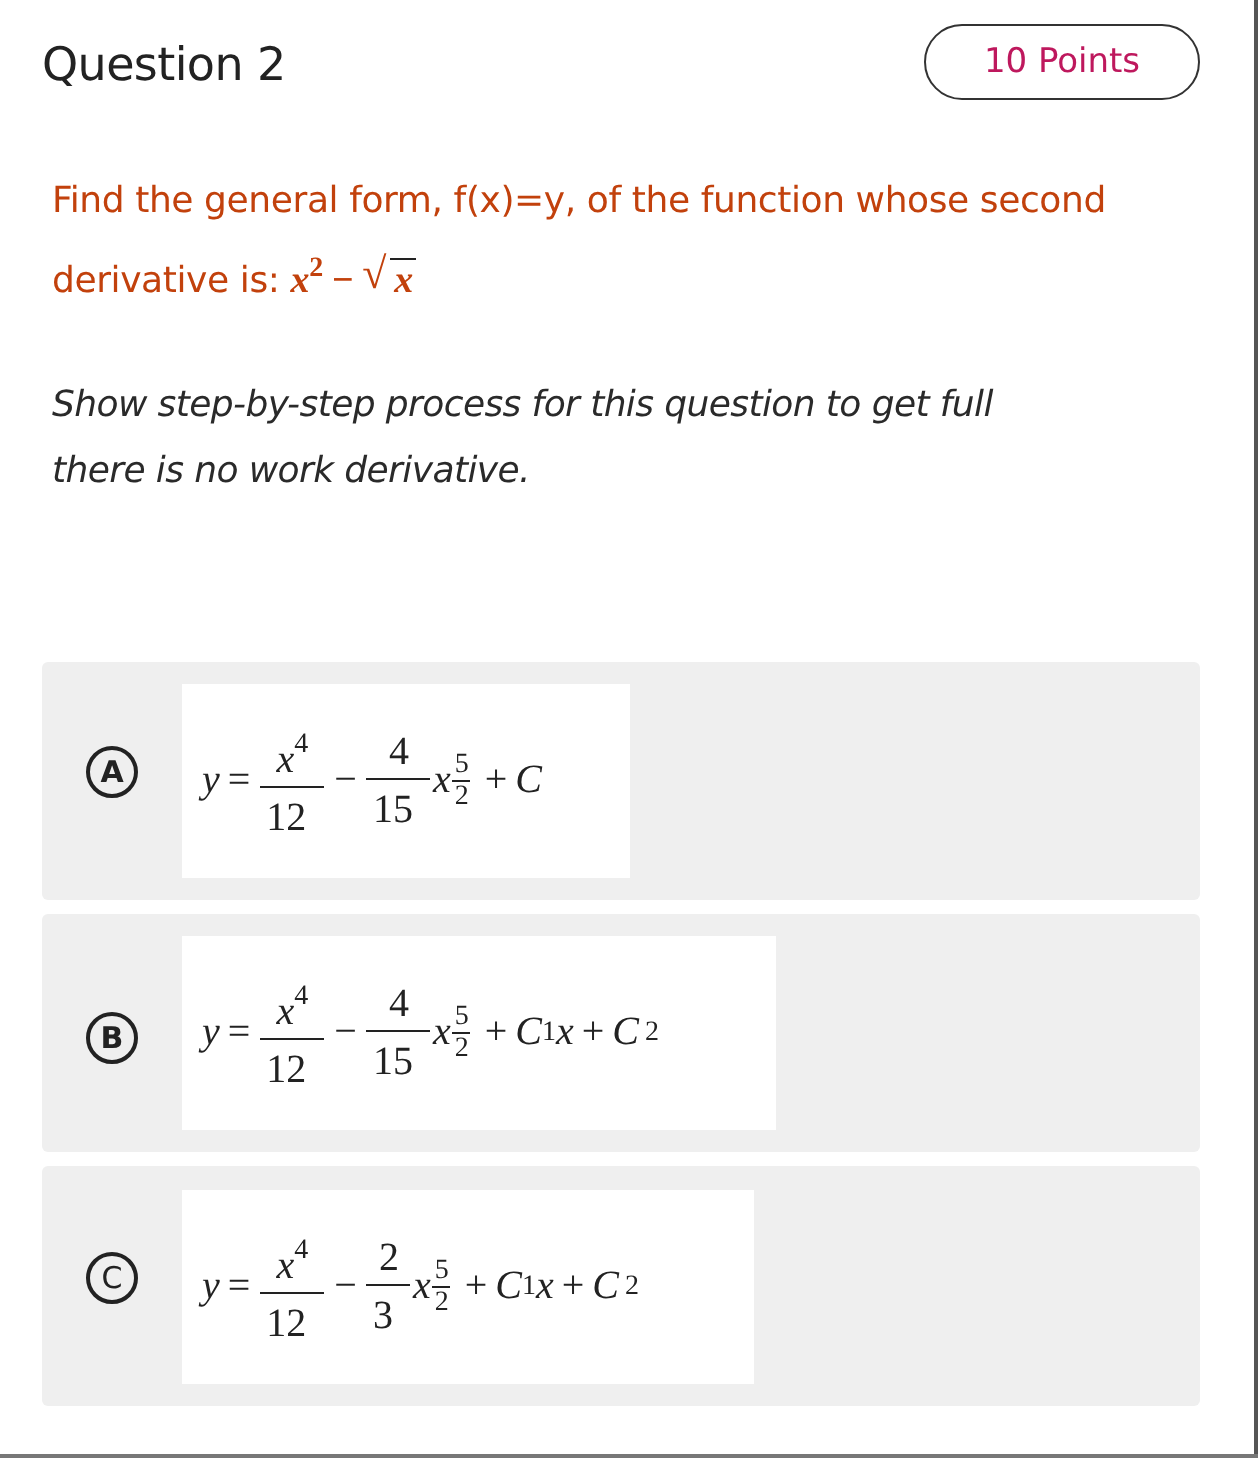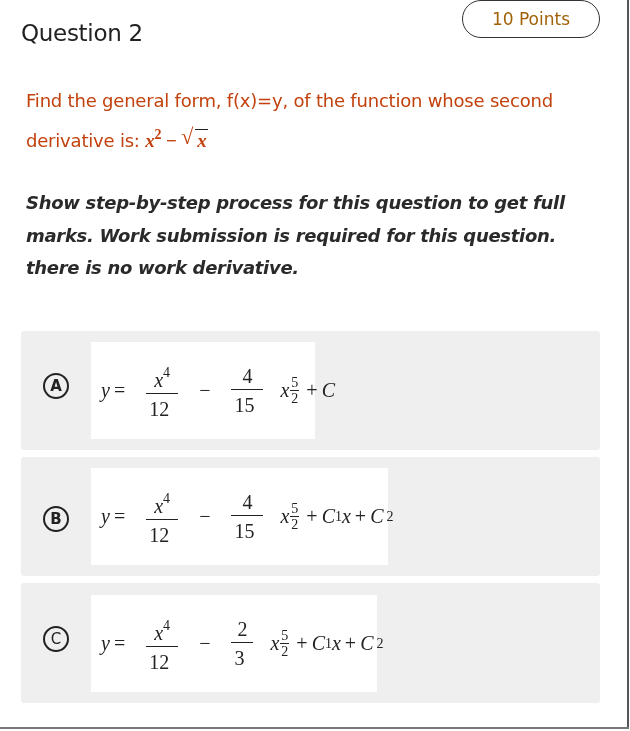--- a/index.html
+++ b/index.html
@@ -4,48 +4,48 @@
 <style>
   html, body { margin:0; padding:0; }
   body {
     width:630px; height:731px; background:#ffffff; position:relative; overflow:hidden;
     font-family:"DejaVu Sans", "Liberation Sans", sans-serif; color:#2a2a2a;
   }
   .frame-right { position:absolute; left:627px; top:0; width:2px; height:729px; background:#555; }
   .frame-bottom { position:absolute; left:0; top:727px; width:629px; height:2px; background:#777; }
   .title { position:absolute; left:21px; top:20px; font-size:23px; color:#222; letter-spacing:-0.3px; }
   .points {
-    position:absolute; left:462px; top:0px; width:138px; height:38px; box-sizing:border-box;
+    position:absolute; left:462px; top:12px; width:138px; height:38px; box-sizing:border-box;
     border:1.5px solid #333; border-radius:20px; display:flex; align-items:center; justify-content:center;
-    font-size:17px; color:#a16207;
+    font-size:17px; color:#be185d;
   }
   .prompt { position:absolute; left:26px; top:84px; width:580px; font-size:18px; line-height:34px; color:#c2410c; letter-spacing:-0.2px; }
   .math { font-family:"Liberation Serif", "DejaVu Serif", serif; font-style:italic; font-size:19px;font-weight:bold; }
   .math sup { font-style:normal; font-size:14px; vertical-align:8px; }
   .sqrt { display:inline-block; position:relative; padding-left:14px; }
   .sqrt .rad { position:absolute; left:0; top:-4px; font-style:normal; font-size:22px; }
   .sqrt .arg { border-top:1.3px solid #222; padding:0 2px; font-style:italic; }
   .instructions {
     position:absolute; left:26px; top:187px; width:580px; font-size:18px; line-height:32.5px;
-    font-weight:bold; font-style:italic; color:#2a2a2a; letter-spacing:-0.3px;
+    font-weight:normal; font-style:italic; color:#2a2a2a; letter-spacing:-0.3px;
   }
   .option {
     position:absolute; left:21px; width:579px; background:#efefef; border-radius:3px;
   }
   .letter {
     position:absolute; left:22px; width:26px; height:26px; box-sizing:border-box;
     border:2.5px solid #222; border-radius:50%; display:flex; align-items:center; justify-content:center;
     font-size:15px; font-weight:bold; color:#222;
   }
   .formula-box { position:absolute; left:70px; top:11px; height:97px; background:#fff; }
   .f {
     position:absolute; left:0; top:0; height:97px; display:flex; align-items:center; padding-left:10px;
     font-family:"Liberation Serif", "DejaVu Serif", serif; font-size:20px; color:#222; white-space:nowrap;
   }
-  .frac { display:inline-flex; flex-direction:column; align-items:center; margin:0 20px; font-style:normal; }
+  .frac { display:inline-flex; flex-direction:column; align-items:center; margin:0 4px; font-style:normal; }
   .frac .num { padding:0 3px 2px 3px; line-height:22px; }
   .frac .den { border-top:1.3px solid #222; padding:4px 3px 0 3px; line-height:22px; width:100%; text-align:left; }
   .it { font-style:italic; }
   .sup4 { font-size:14px; vertical-align:10px; font-style:normal; }
   .expfrac { display:inline-flex; flex-direction:column; align-items:center; font-size:14px; vertical-align:18px; margin:0 3px 0 1px; }
   .expfrac .n { line-height:15px; }
   .expfrac .d { border-top:1.2px solid #222; line-height:15px; padding:0 1px; }
   .sub { font-size:14px; vertical-align:-12px; font-style:normal; }
   .op { margin:0 4px; }
 </style>
@@ -67,21 +67,20 @@
     <span class="math">
       <span>x</span><sup>2</sup>
       <span style="font-style:normal">−</span>
       <span class="sqrt"><span class="rad">√</span><span class="arg">x</span></span>
     </span>
   </div>
 </div>
 
 <div class="instructions">
   <div>Show step-by-step process for this question to get full</div>
-  <div>marks. Work submission is required for this question.</div>
   <div>there is no work derivative.</div>
 </div>
 
 <div class="option" style="top:331px; height:119px;">
   <div class="letter" style="top:42px;">
     <span>A</span>
   </div>
   <div class="formula-box" style="width:224px;">
     <div class="f">
       <span class="it">y</span>

